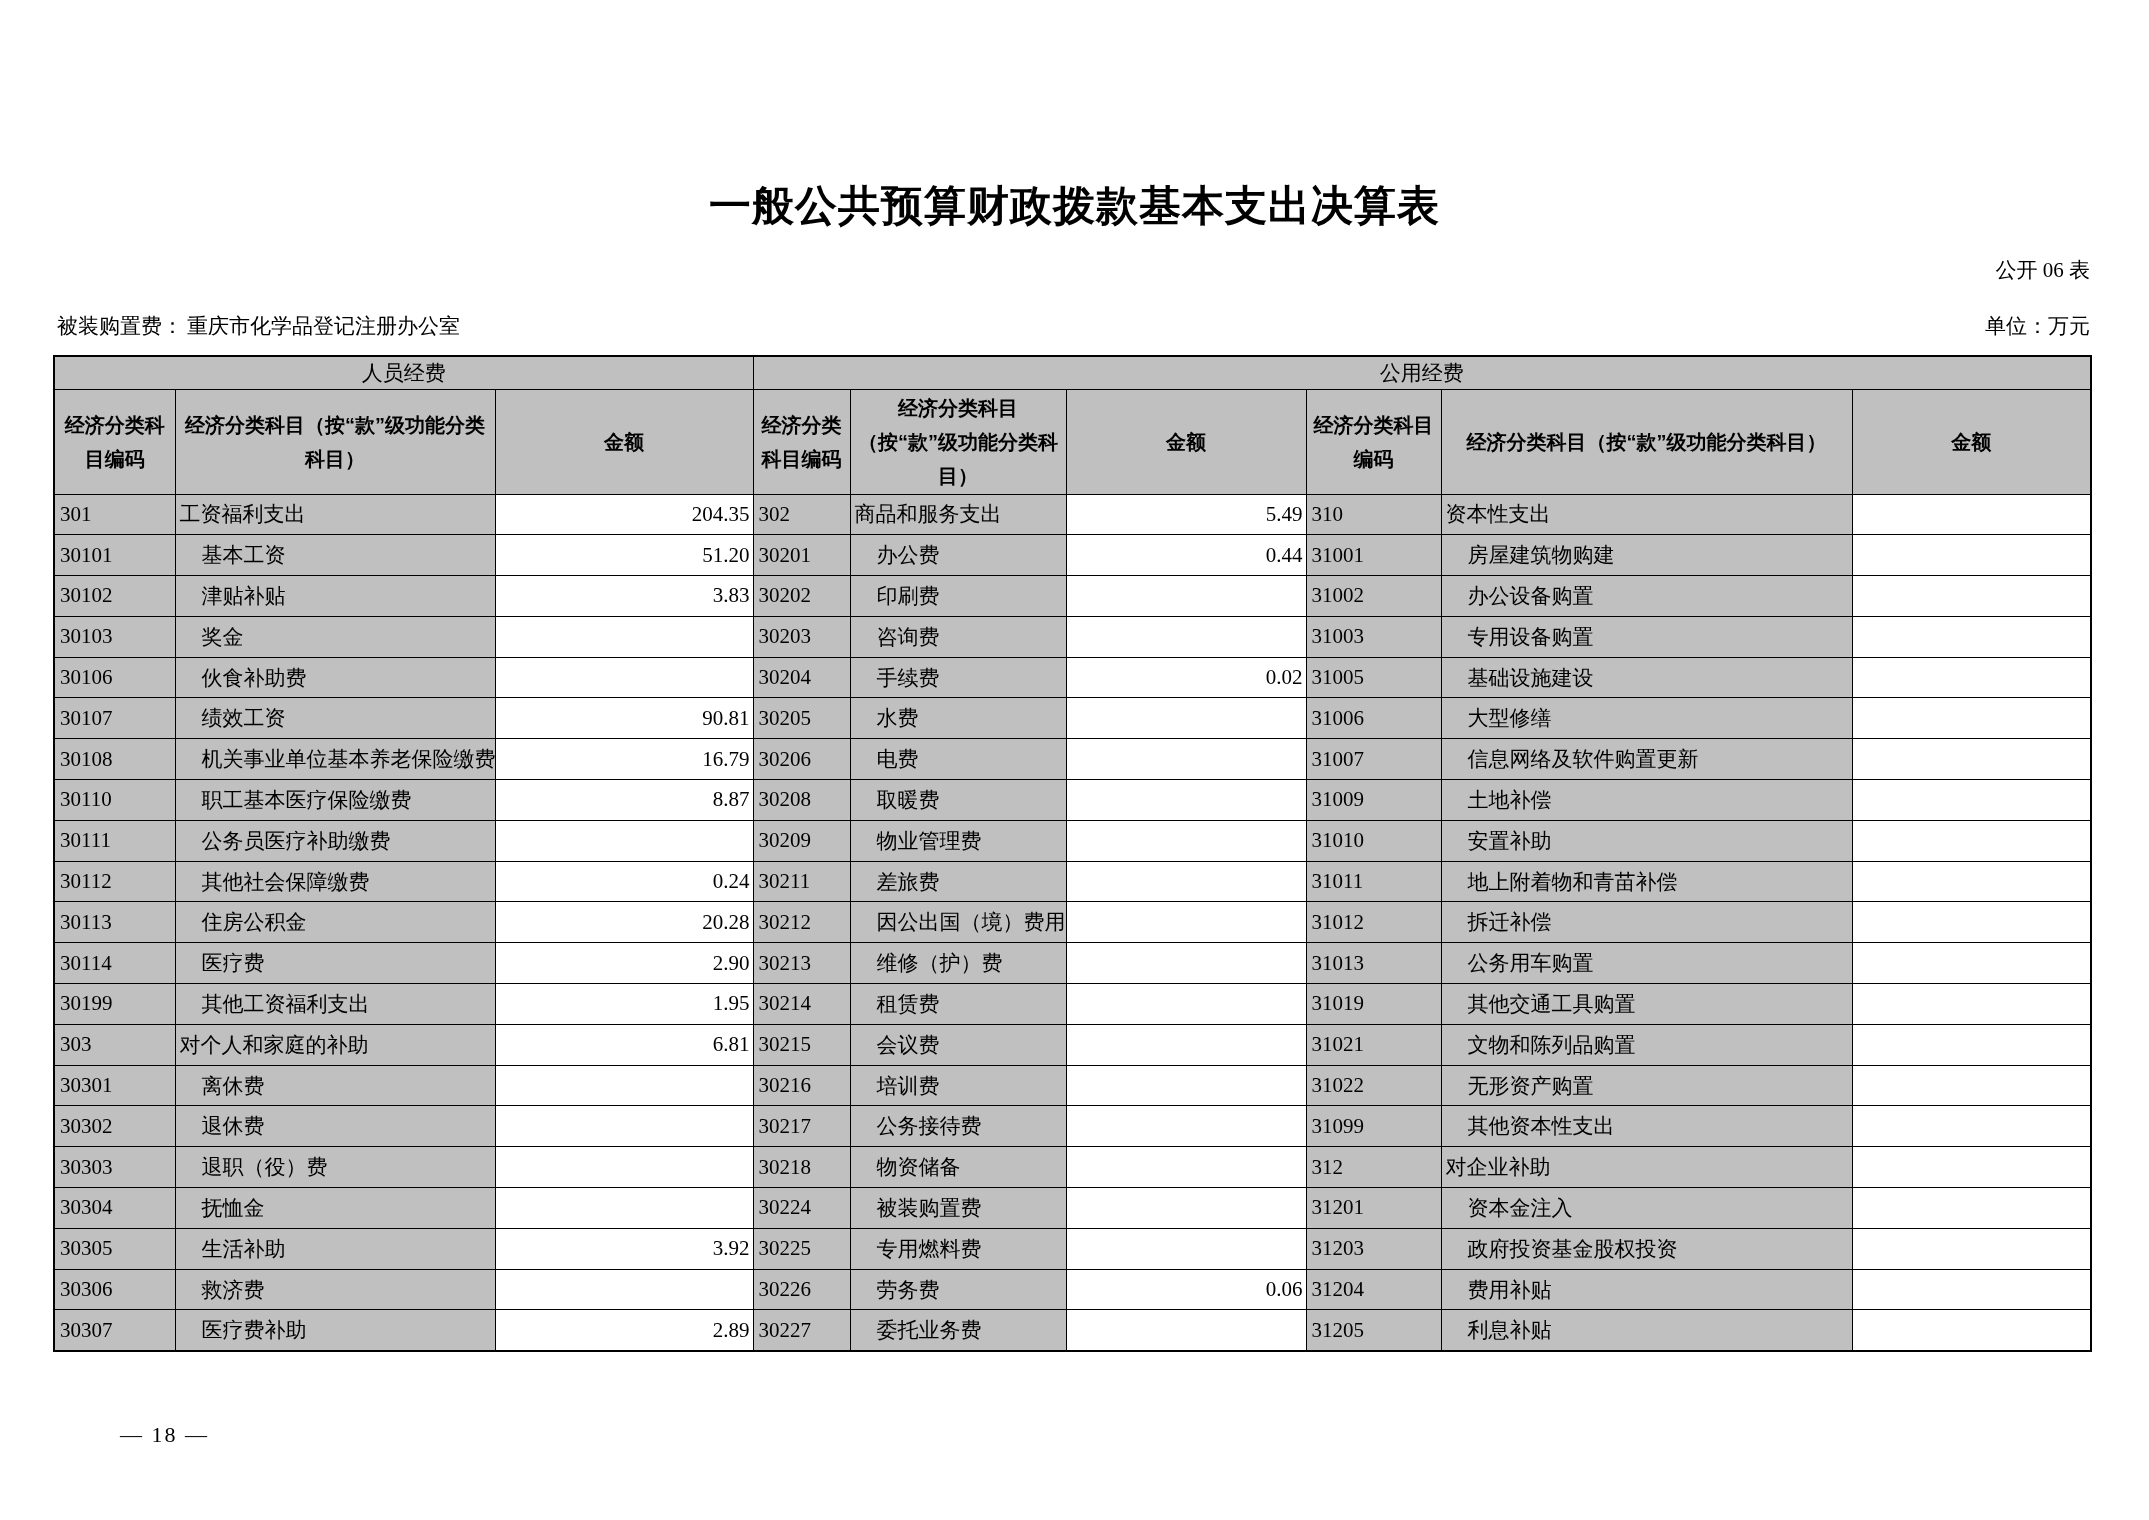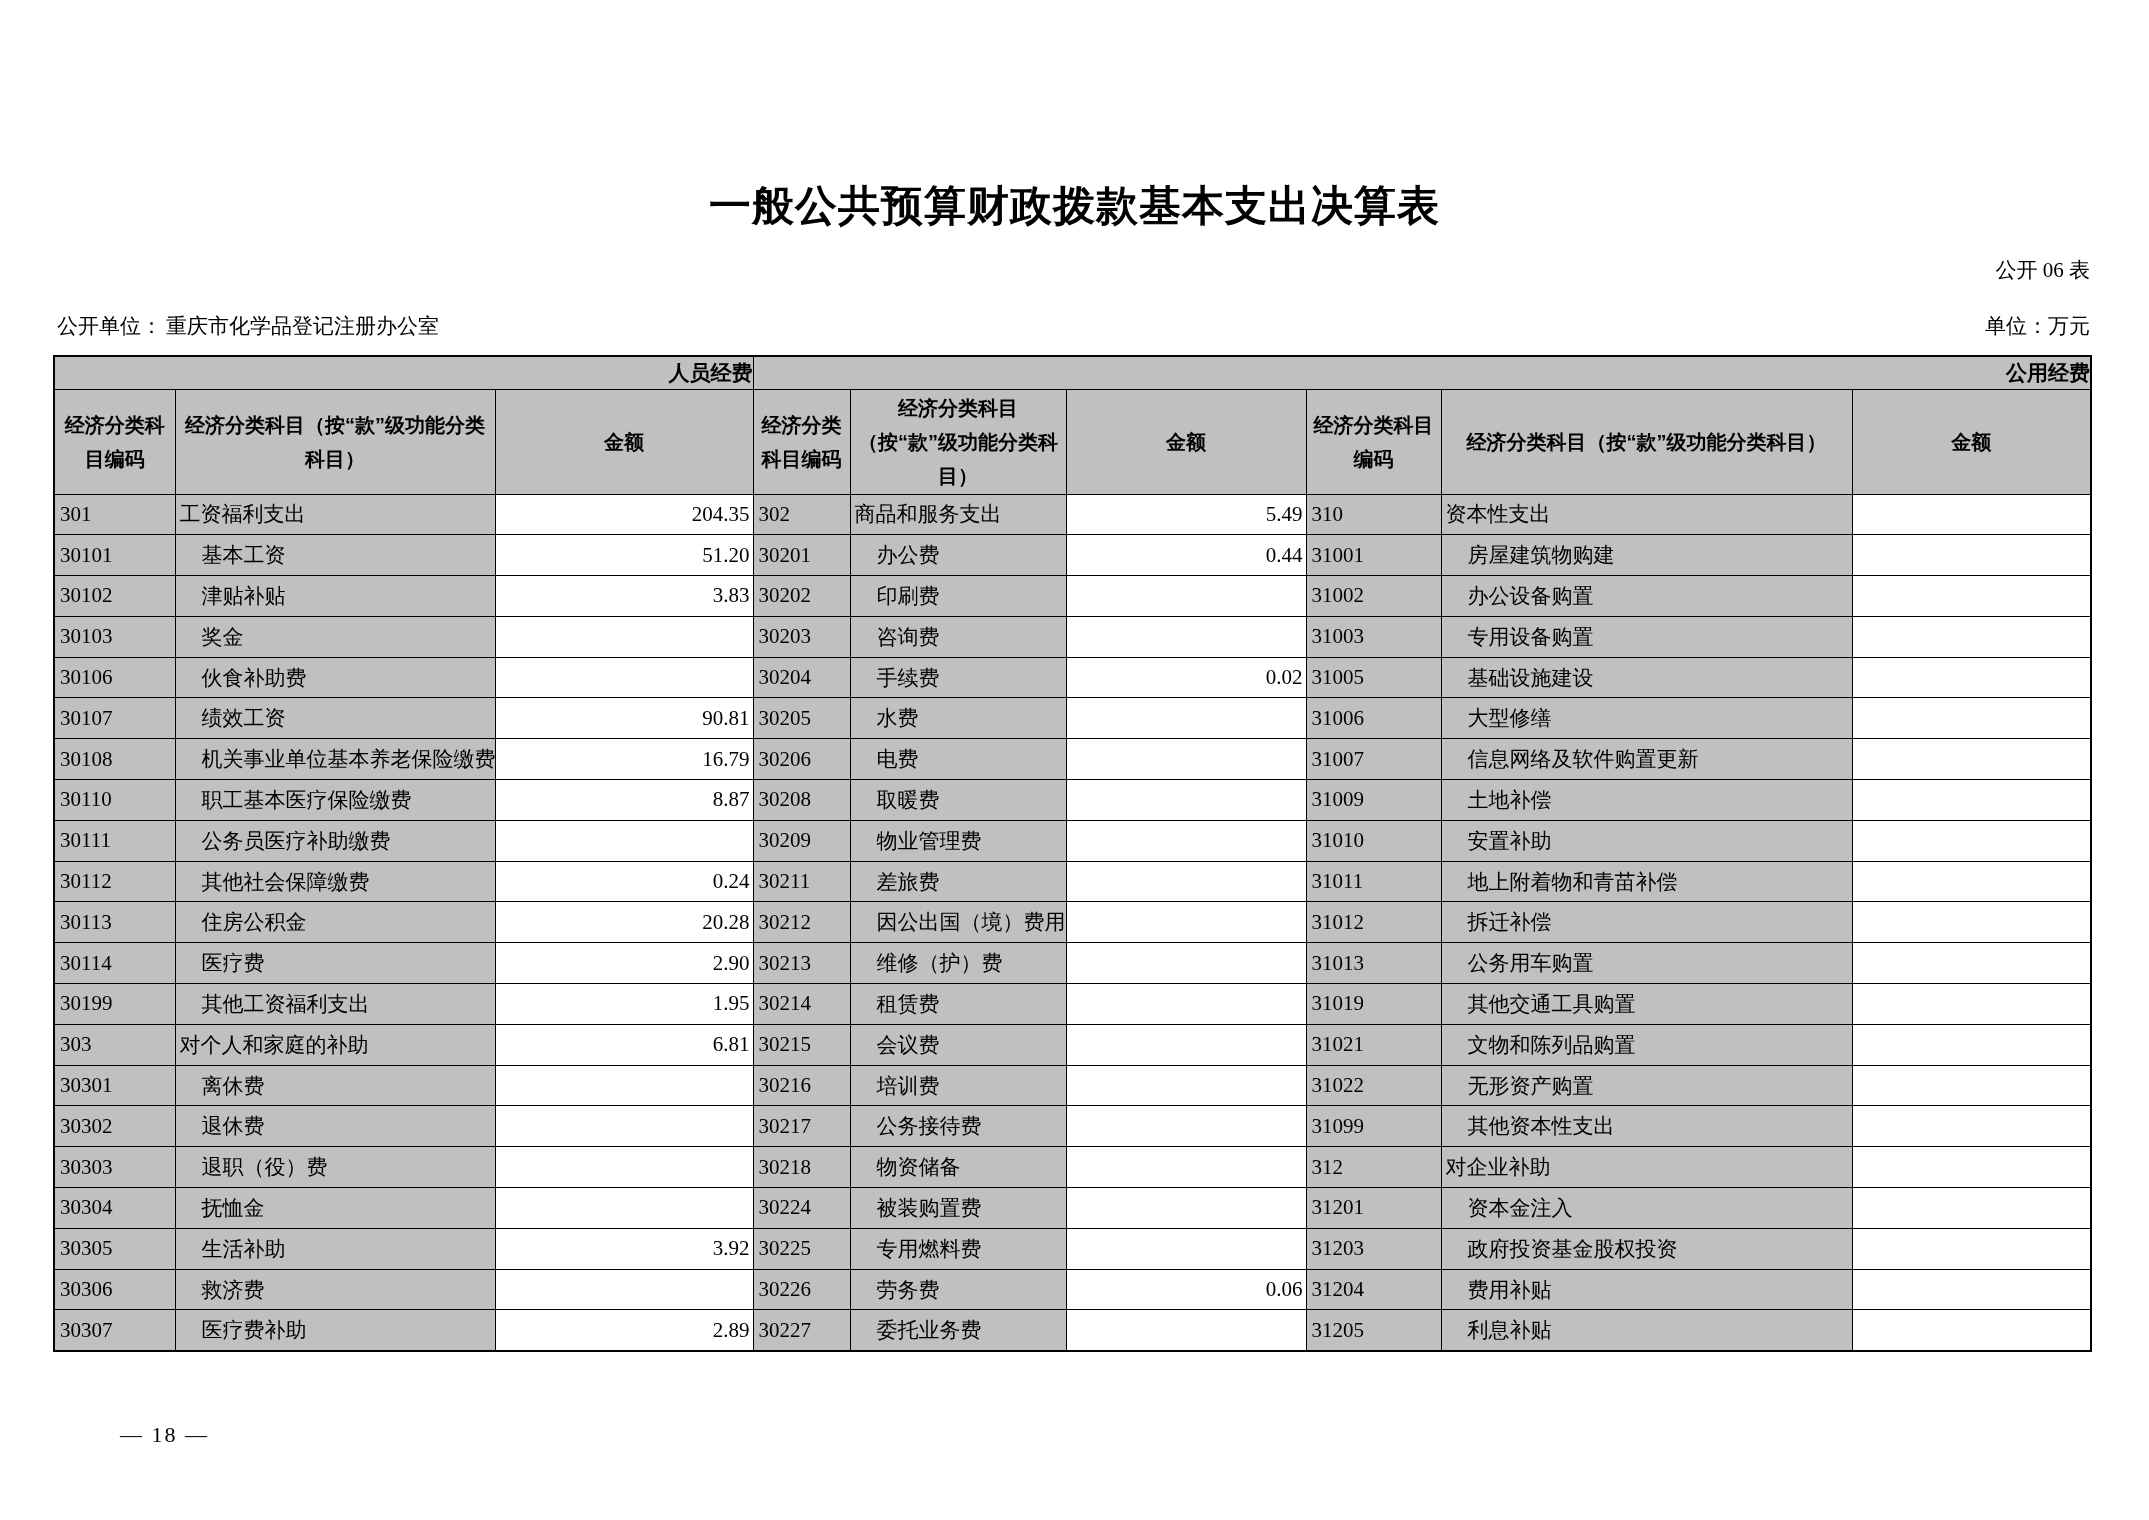--- a/index.html
+++ b/index.html
@@ -34,22 +34,22 @@
     border: 2px solid #000;
   }
   .budget-table th, .budget-table td {
     border: 1px solid #000;
     overflow: hidden;
   }
   .group-th {
     height: 33px;
     background: var(--cellbg);
     font-family: "Liberation Sans", "DejaVu Sans", sans-serif;
-    font-size: 21px; font-weight: bold;
-    text-align: right; vertical-align: middle;
+    font-size: 21px; font-weight: normal;
+    text-align: center; vertical-align: middle;
     white-space: nowrap;
   }
   .col-th {
     height: 105px;
     background: var(--cellbg);
     font-family: "Liberation Sans", "DejaVu Sans", sans-serif;
     font-size: 20px; font-weight: bold;
     text-align: center; vertical-align: middle;
     line-height: 34px;
     padding: 0 5px;
@@ -85,21 +85,21 @@
   }
 </style>
 </head>
 <body style="--cellbg: #c0c0c0;">
 
 <div>
   <div class="title">一般公共预算财政拨款基本支出决算表</div>
   <div class="table-tag">公开 06 表</div>
   <div class="info-line">
     <span class="info-left">
-      <span>公开单位：</span><span class="org">重庆市化学品登记注册办公室</span>
+      <span>被装购置费：</span><span class="org">重庆市化学品登记注册办公室</span>
     </span>
     <span class="info-right">单位：万元</span>
   </div>
 
   <table class="budget-table">
     <colgroup>
         <col style="width: 121px;">
         <col style="width: 320px;">
         <col style="width: 258px;">
         <col style="width: 97px;">

